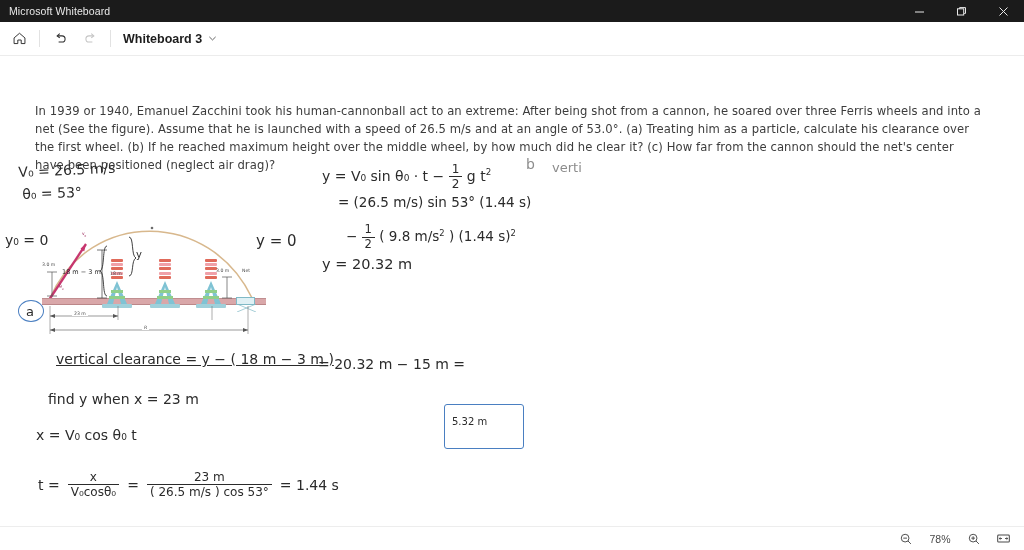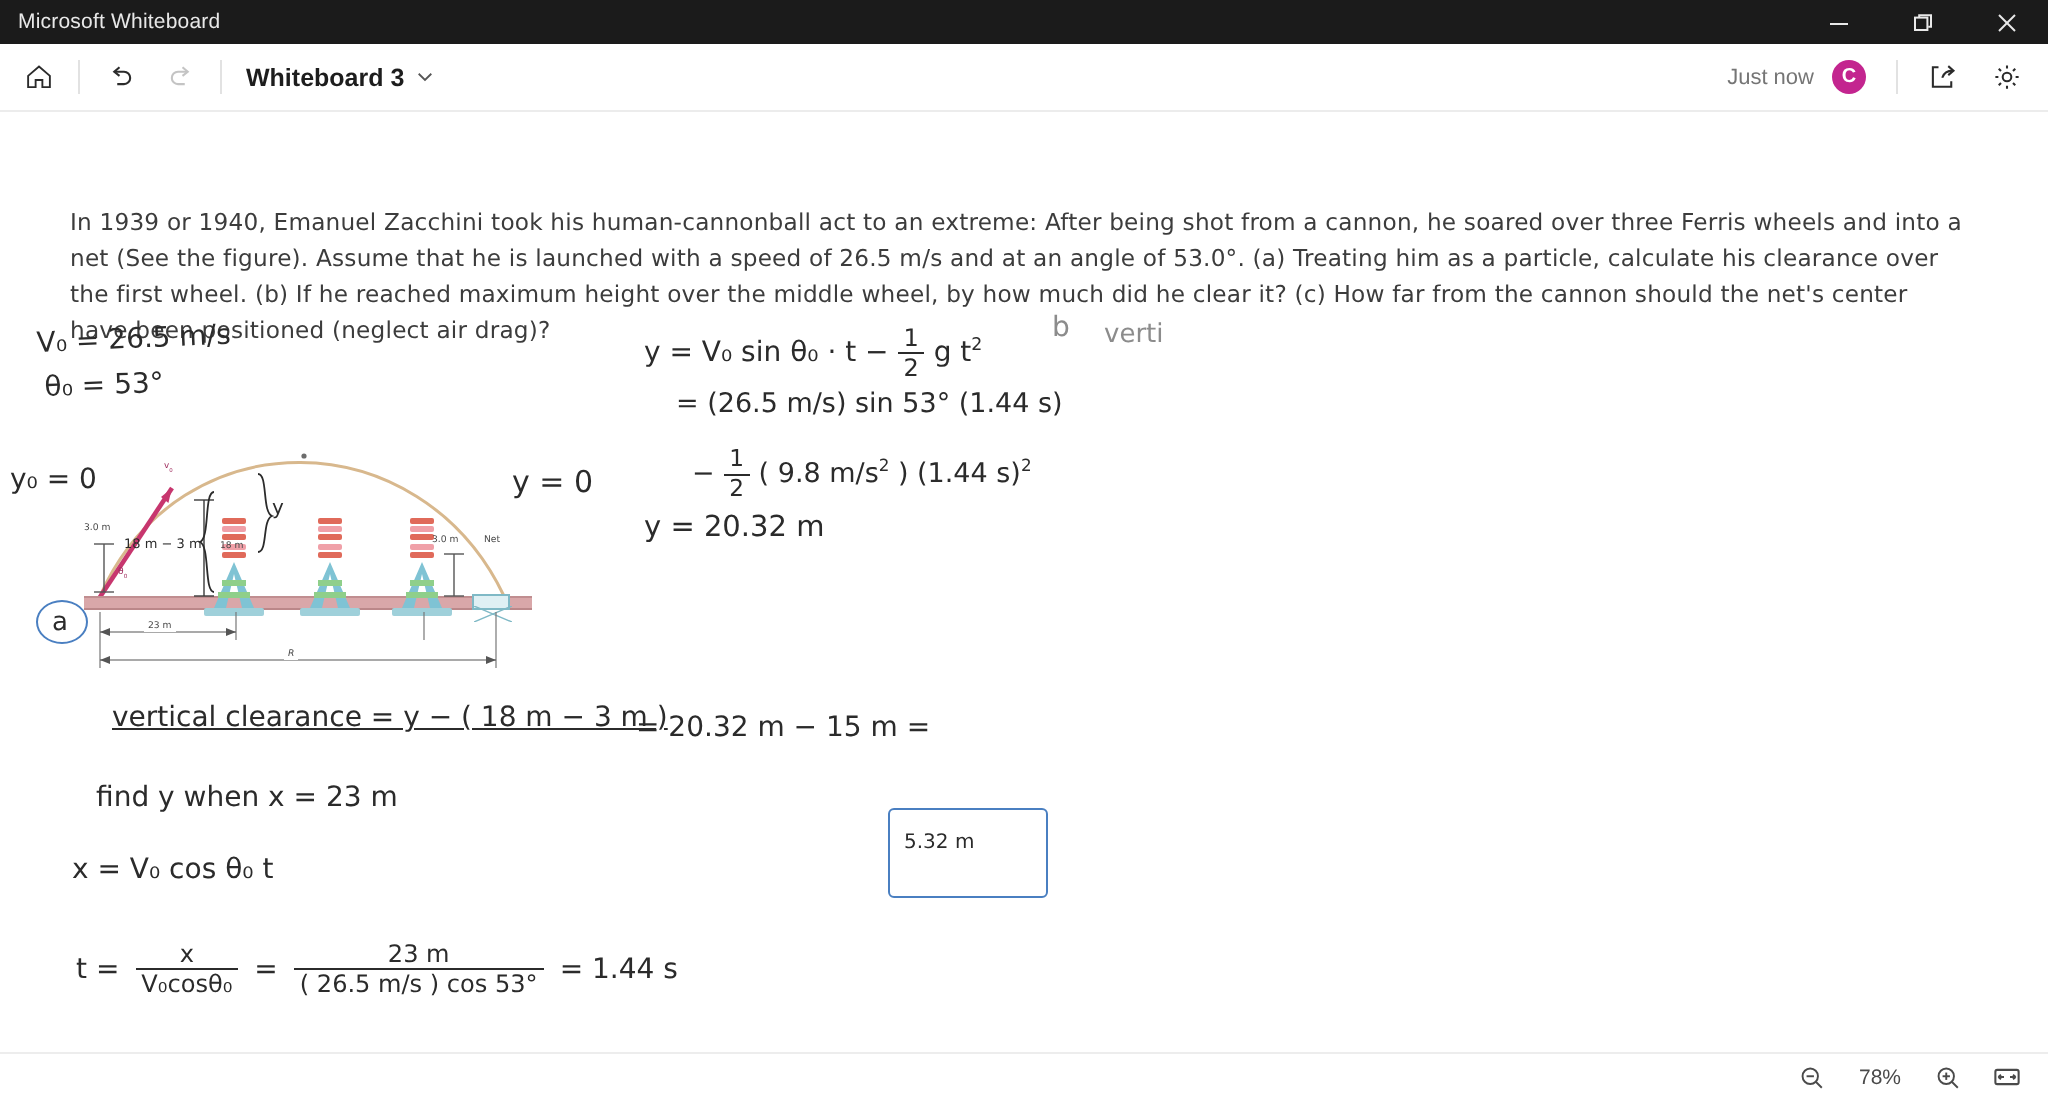--- a/index.html
+++ b/index.html
@@ -231,38 +231,20 @@
     <div class="vdiv"></div>
     <div class="board-name">
       <span>Whiteboard 3</span>
       <span class="chev">
         <svg width="9" height="9" viewBox="0 0 10 10">
             <path d="M1.5 3.2 L5 6.6 L8.5 3.2" fill="none" stroke="currentColor" stroke-width="1"></path>
           </svg>
       </span>
     </div>
 
-    <div class="cmd-right">
-      <span class="justnow">Just now</span>
-      <span class="avatar">C</span>
-      <div class="vdiv"></div>
-      <div class="cmd-icon">
-        <svg width="15" height="15" viewBox="0 0 16 16">
-          <path d="M5.6 2.8 H2.6 V13.2 H12.4 V10.2" fill="none" stroke="currentColor" stroke-width="1.1"></path>
-          <path d="M7.6 8.4 C8.6 5.4 10.6 4.6 13.2 4.6" fill="none" stroke="currentColor" stroke-width="1.1"></path>
-          <path d="M10.8 2.2 L13.6 4.6 L10.8 7.0" fill="none" stroke="currentColor" stroke-width="1.1"></path>
-        </svg>
-      </div>
-      <div class="cmd-icon">
-        <svg width="15" height="15" viewBox="0 0 16 16">
-          <circle cx="8" cy="8" r="2.3" fill="none" stroke="currentColor" stroke-width="1.1"></circle>
-          <path d="M8 1.8 V3.4 M8 12.6 V14.2 M1.8 8 H3.4 M12.6 8 H14.2 M3.6 3.6 L4.8 4.8 M11.2 11.2 L12.4 12.4 M12.4 3.6 L11.2 4.8 M4.8 11.2 L3.6 12.4" stroke="currentColor" stroke-width="1.1" fill="none"></path>
-        </svg>
-      </div>
-    </div>
   </div>
 
   <div class="toolrail">
     <div class="rail-btn">
       <span>
         <svg width="13" height="13" viewBox="0 0 14 14">
           <path d="M3 1.6 L3 11.4 L5.6 8.9 L7.4 12.4 L8.9 11.6 L7.2 8.3 L10.7 8.1 Z" fill="none" stroke="currentColor" stroke-width="0.95" stroke-linejoin="round"></path>
         </svg>
       </span>
     </div>

